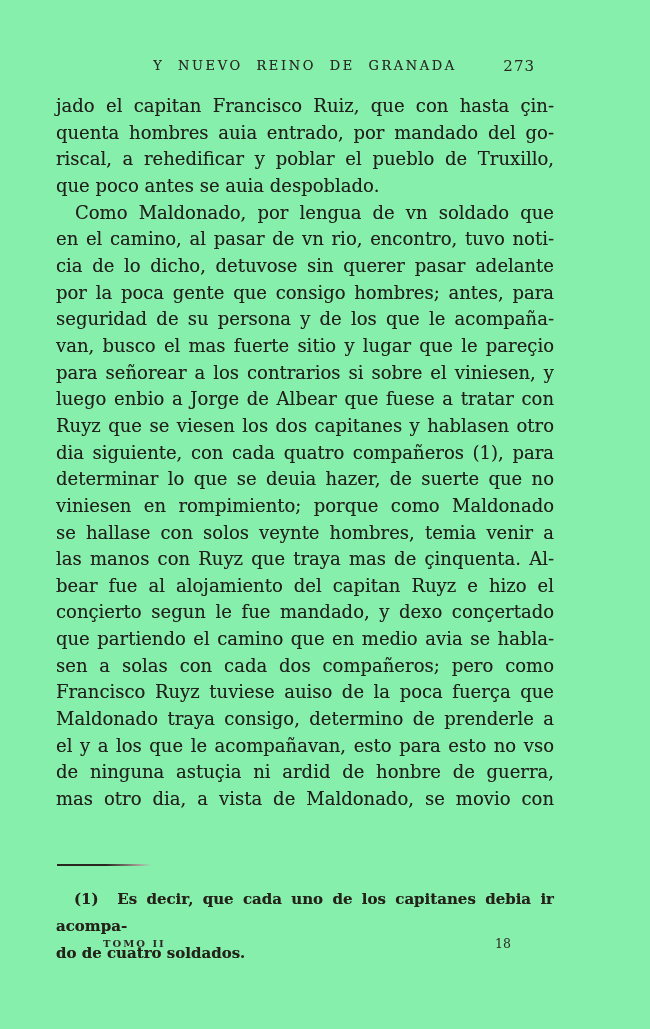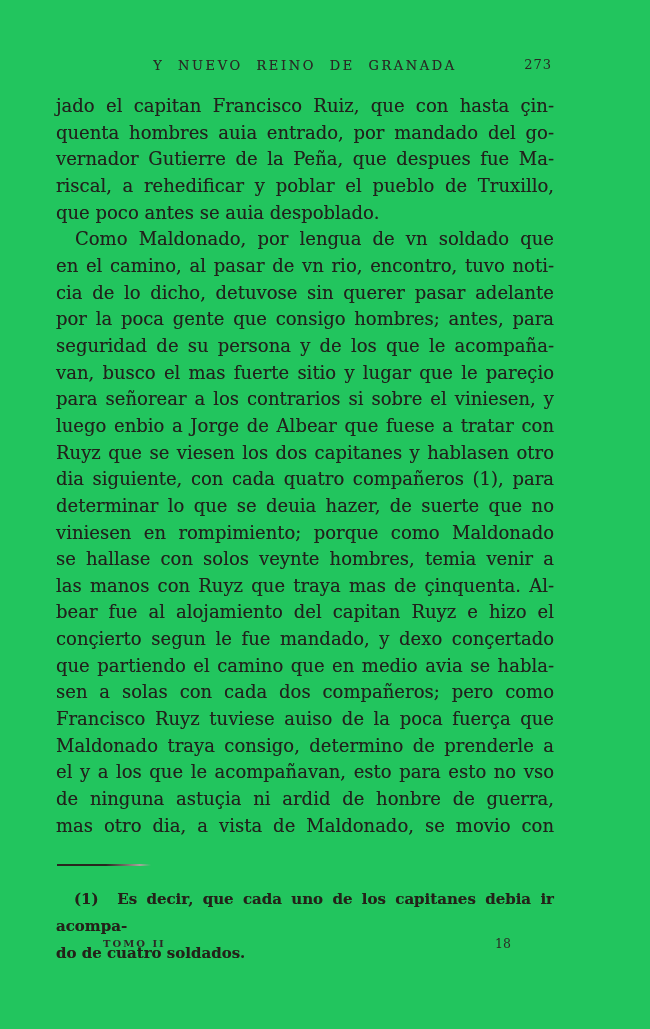--- a/index.html
+++ b/index.html
@@ -5,21 +5,21 @@
   html, body { margin: 0; padding: 0; }
   body {
     font-family: "DejaVu Serif", "Liberation Serif", serif;
     background: #e8e8e6;
   }
   .page {
     position: relative;
     width: 650px;
     height: 1029px;
     margin: 0 auto;
-    background: #22c55e;
+    background: #86efac;
     color: #24211d;
     overflow: hidden;
   }
   
   .running-header {
     position: absolute;
     top: 58px;
     left: 56px;
     width: 498px;
     height: 22px;
@@ -28,23 +28,23 @@
     display: block;
     text-align: center;
     font-size: 13px;
     letter-spacing: 2.6px;
     word-spacing: 7px;
     color: #2a2824;
     text-shadow: 0 0 0.5px rgba(40,36,30,0.45);
   }
   .page-number {
     position: absolute;
-    right: 2px;
+    right: 19px;
     top: -1px;
-    font-size: 13px;
+    font-size: 15px;
     letter-spacing: 1px;
     color: #2a2824;
   }
   
   .body-text {
     position: absolute;
     top: 93px;
     left: 56px;
     width: 498px;
     font-size: 18px;
@@ -118,21 +118,20 @@
 
   <div class="running-header">
     <span class="header-title">Y NUEVO REINO DE GRANADA</span>
     <span class="page-number">273</span>
   </div>
 
   <div class="body-text">
     <div>
       <div class="ln">jado el capitan Francisco Ruiz, que con hasta çin-</div>
       <div class="ln">quenta hombres auia entrado, por mandado del go-</div>
-      <div class="ln">vernador Gutierre de la Peña, que despues fue Ma-</div>
       <div class="ln">riscal, a rehedificar y poblar el pueblo de Truxillo,</div>
       <div class="ln ln-end">que poco antes se auia despoblado.</div>
     </div>
     <div>
       <div class="ln ln-indent">Como Maldonado, por lengua de vn soldado que</div>
       <div class="ln">en el camino, al pasar de vn rio, encontro, tuvo noti-</div>
       <div class="ln">cia de lo dicho, detuvose sin querer pasar adelante</div>
       <div class="ln">por la poca gente que consigo hombres; antes, para</div>
       <div class="ln">seguridad de su persona y de los que le acompaña-</div>
       <div class="ln">van, busco el mas fuerte sitio y lugar que le pareçio</div>

